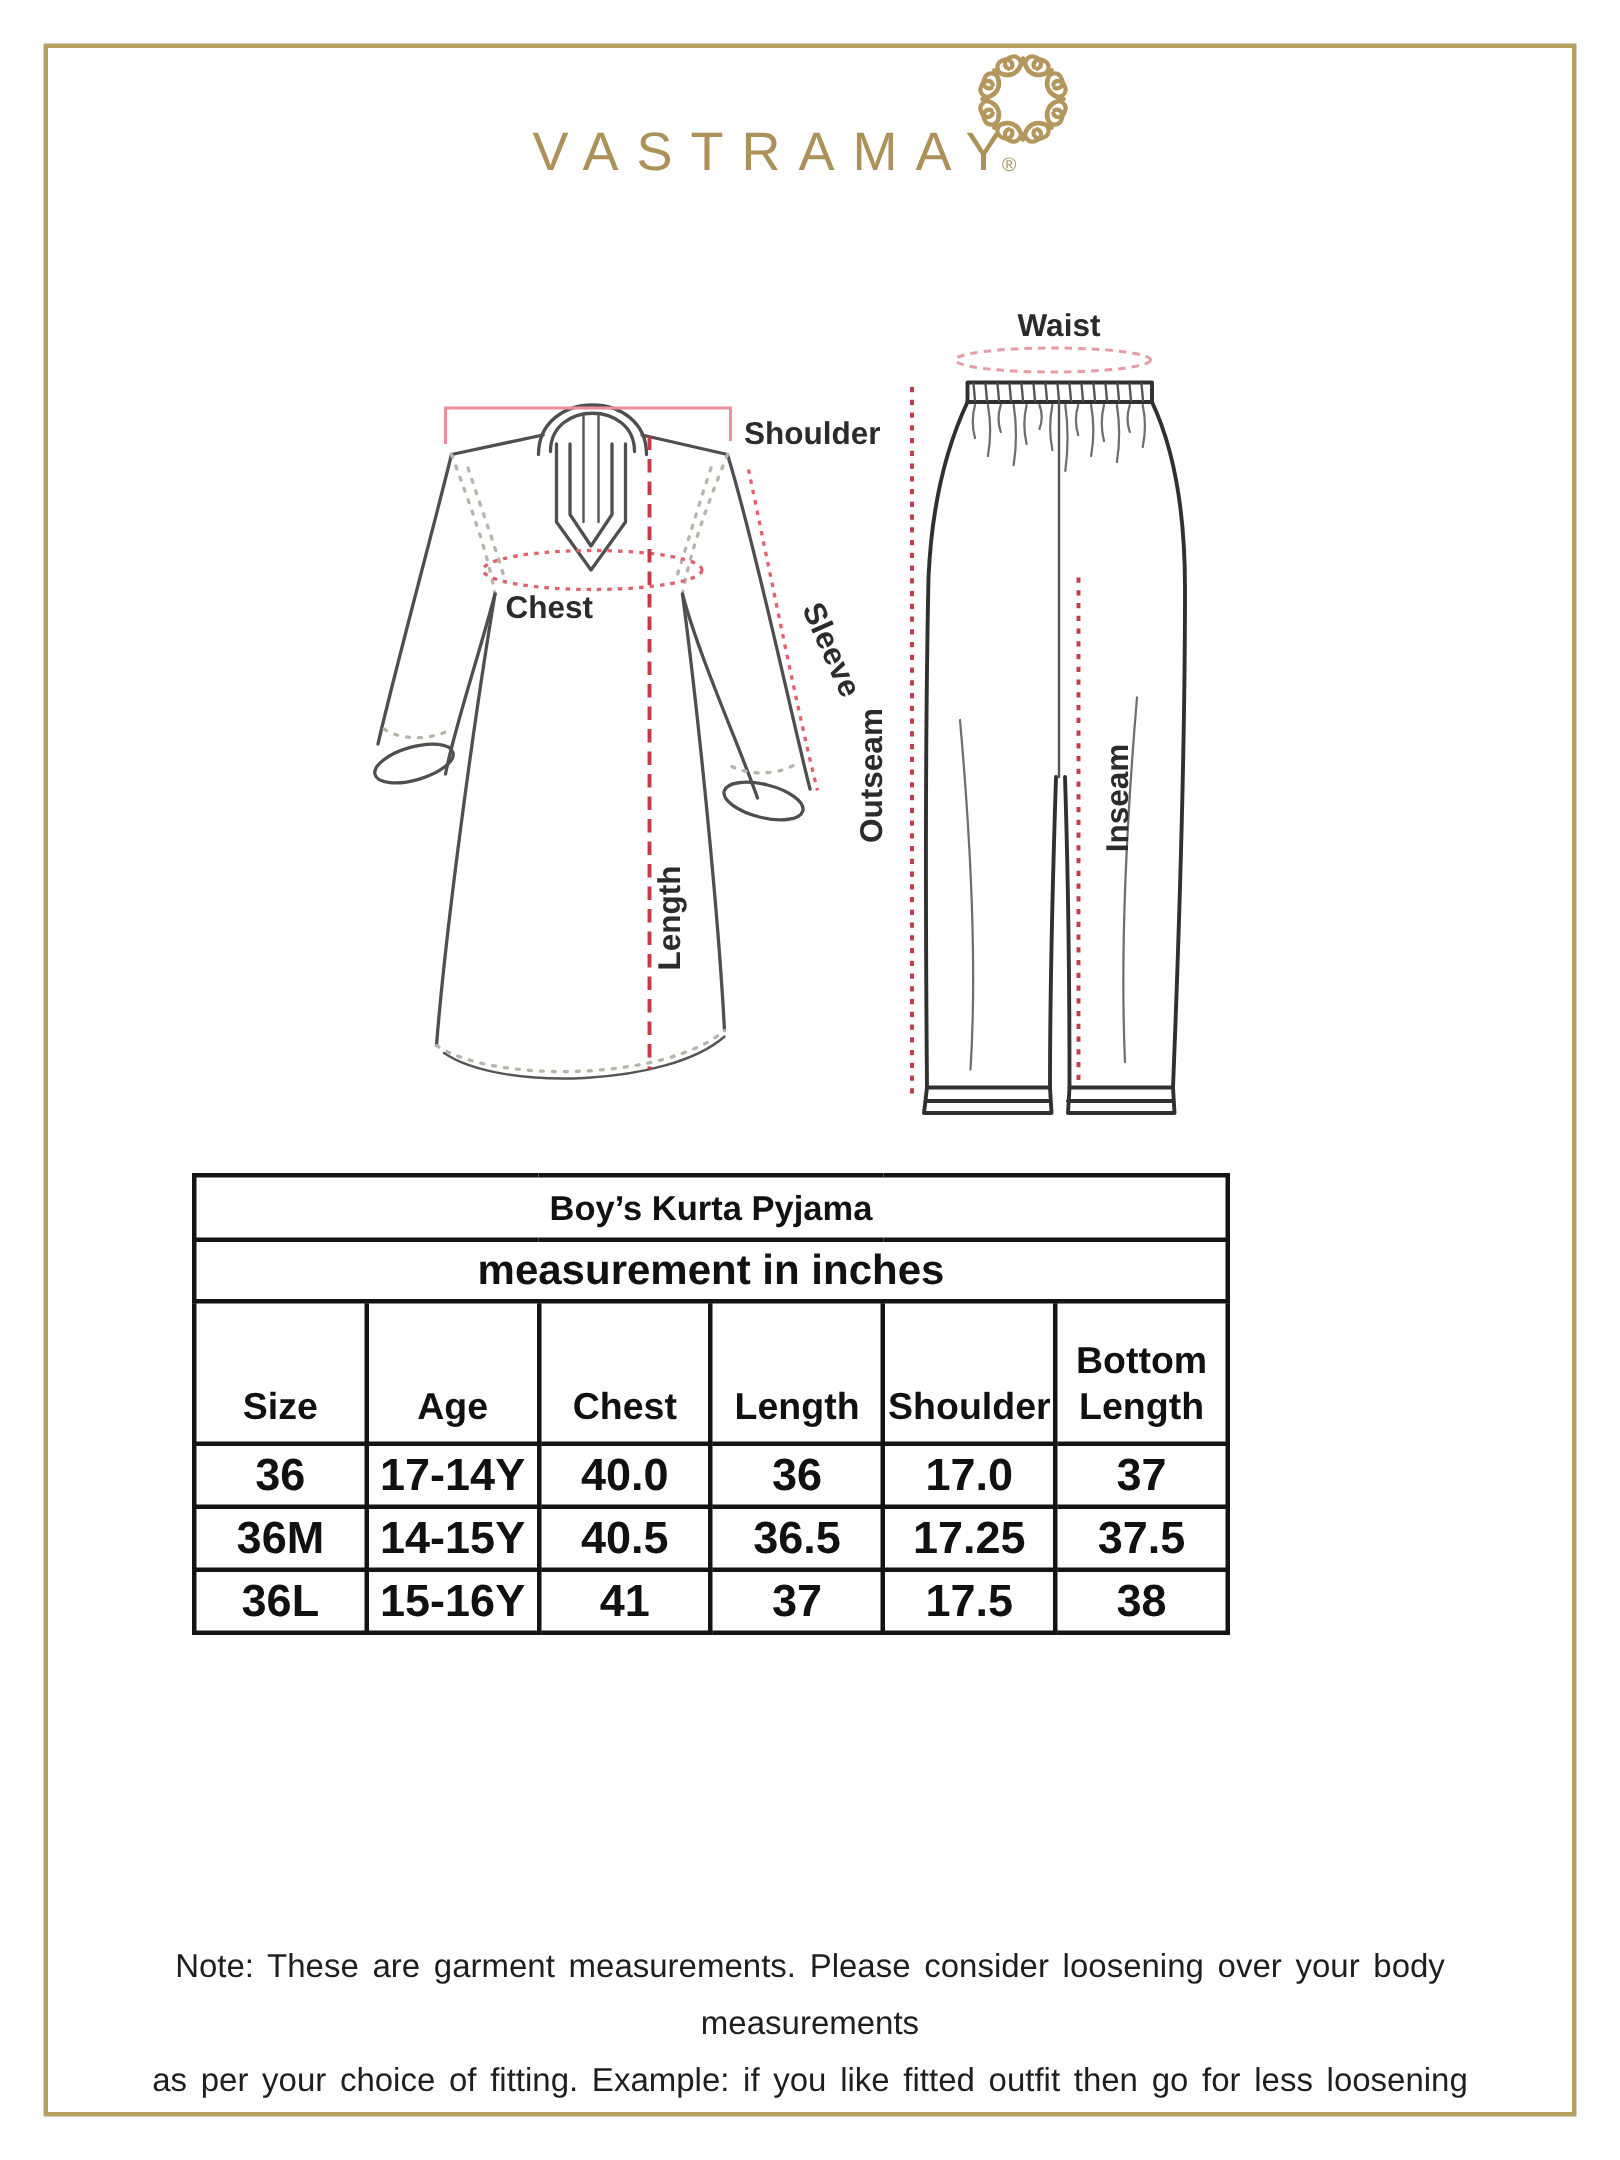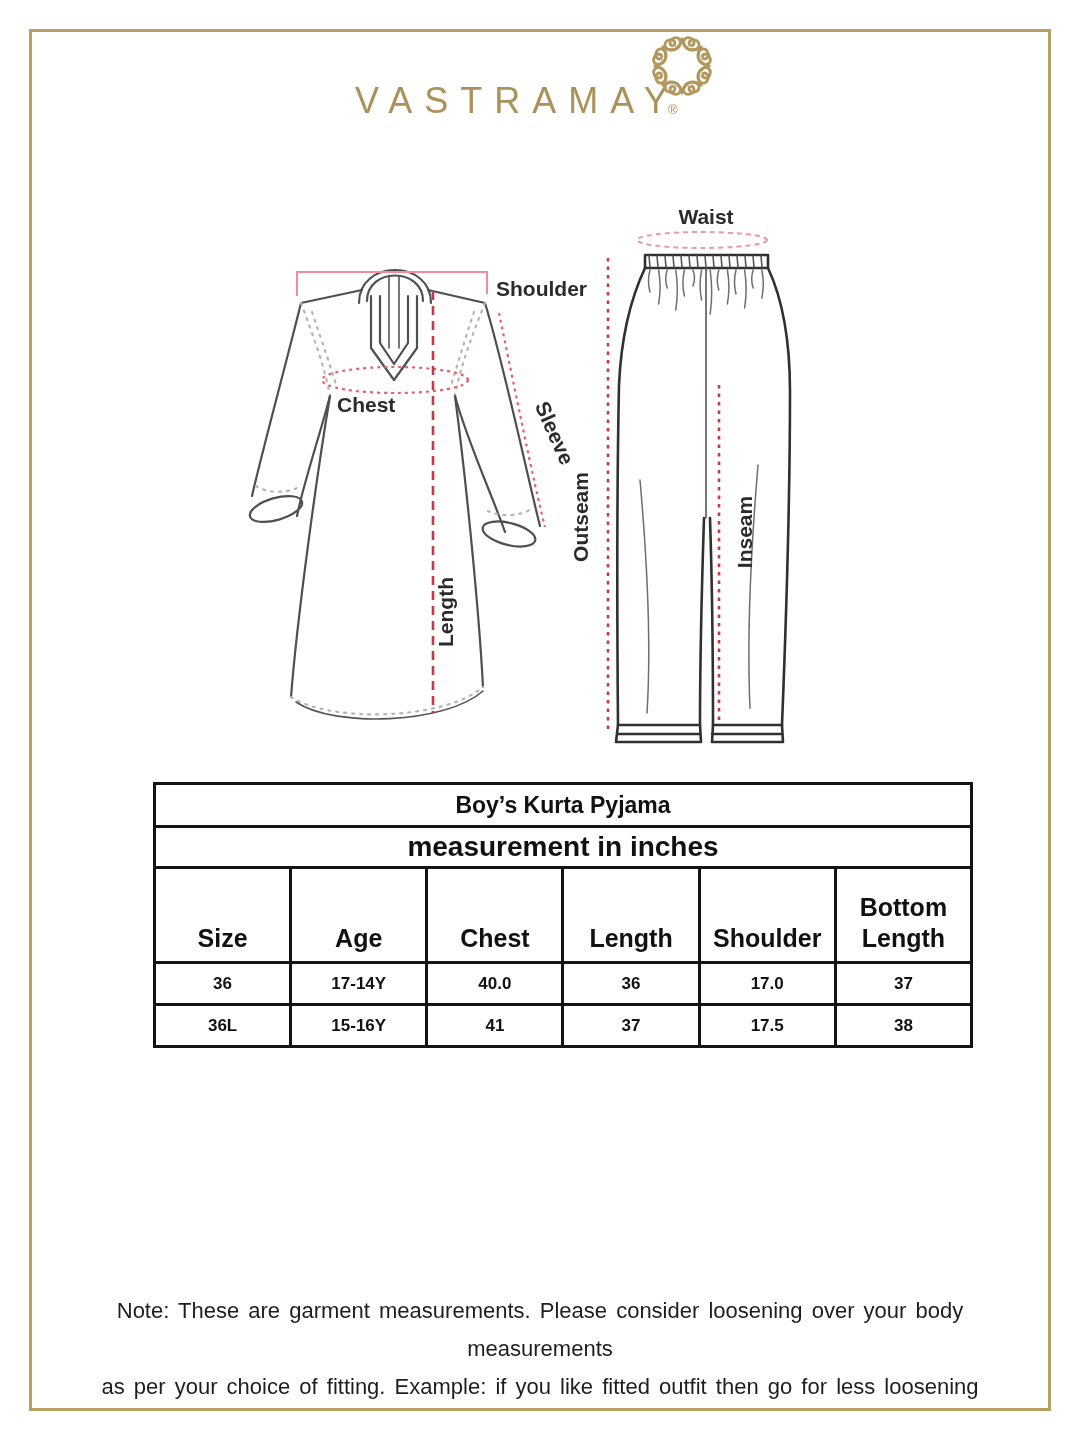--- a/index.html
+++ b/index.html
@@ -22,27 +22,27 @@
   .squig{fill:none;stroke:#6e6e6e;stroke-width:1.5;stroke-linecap:round;}
   .stitch{fill:none;stroke:#b9b3aa;stroke-width:2.2;stroke-dasharray:2 6;stroke-linecap:round;}
   .pink{fill:none;stroke:#ee8e9c;stroke-width:2;}
   .pinkdot{fill:none;stroke:#e3616f;stroke-width:2.2;stroke-dasharray:3 4;}
   .pinkdot2{fill:none;stroke:#e89aa5;stroke-width:2;stroke-dasharray:5 4;}
   .reddash{fill:none;stroke:#c43a48;stroke-width:2.6;stroke-dasharray:9 6;}
   .reddot{fill:none;stroke:#c43a48;stroke-width:2.6;stroke-dasharray:3.5 5;}
   .lbl{font-family:"Liberation Sans",sans-serif;font-size:21px;font-weight:600;fill:#2b2b2b;}
 
   
-  .size-table{position:absolute;left:128px;top:782px;width:820px;border-collapse:collapse;
-              table-layout:fixed;margin-left:25px;}
+  .size-table{position:absolute;left:128px;top:782px;width:692px;border-collapse:collapse;
+              table-layout:fixed;}
   .size-table td{border:3px solid #141414;text-align:center;font-weight:700;color:#111;}
   .size-table .title-cell{height:38px;font-size:23px;}
   .size-table .sub-cell{height:36px;font-size:28px;}
   .size-table .th{height:84px;vertical-align:bottom;padding-bottom:7px;font-size:25px;line-height:1.25;}
-  .size-table .body td{height:37px;font-size:17px;}
+  .size-table .body td{height:37px;font-size:30px;}
 
   
   .note{position:absolute;left:40px;top:1292px;width:1000px;text-align:center;
         font-size:22px;line-height:38px;color:#1e1e1e;word-spacing:3px;}
 </style>
 </head>
 <body>
 
 <div class="page">
   <div class="gold-frame"></div>
@@ -210,20 +210,28 @@
     <tbody class="body">
         <tr>
           <td>36</td>
           <td>17-14Y</td>
           <td>40.0</td>
           <td>36</td>
           <td>17.0</td>
           <td>37</td>
         </tr>
         <tr>
+          <td>36M</td>
+          <td>14-15Y</td>
+          <td>40.5</td>
+          <td>36.5</td>
+          <td>17.25</td>
+          <td>37.5</td>
+        </tr>
+        <tr>
           <td>36L</td>
           <td>15-16Y</td>
           <td>41</td>
           <td>37</td>
           <td>17.5</td>
           <td>38</td>
         </tr>
       </tbody>
   </table>
 

